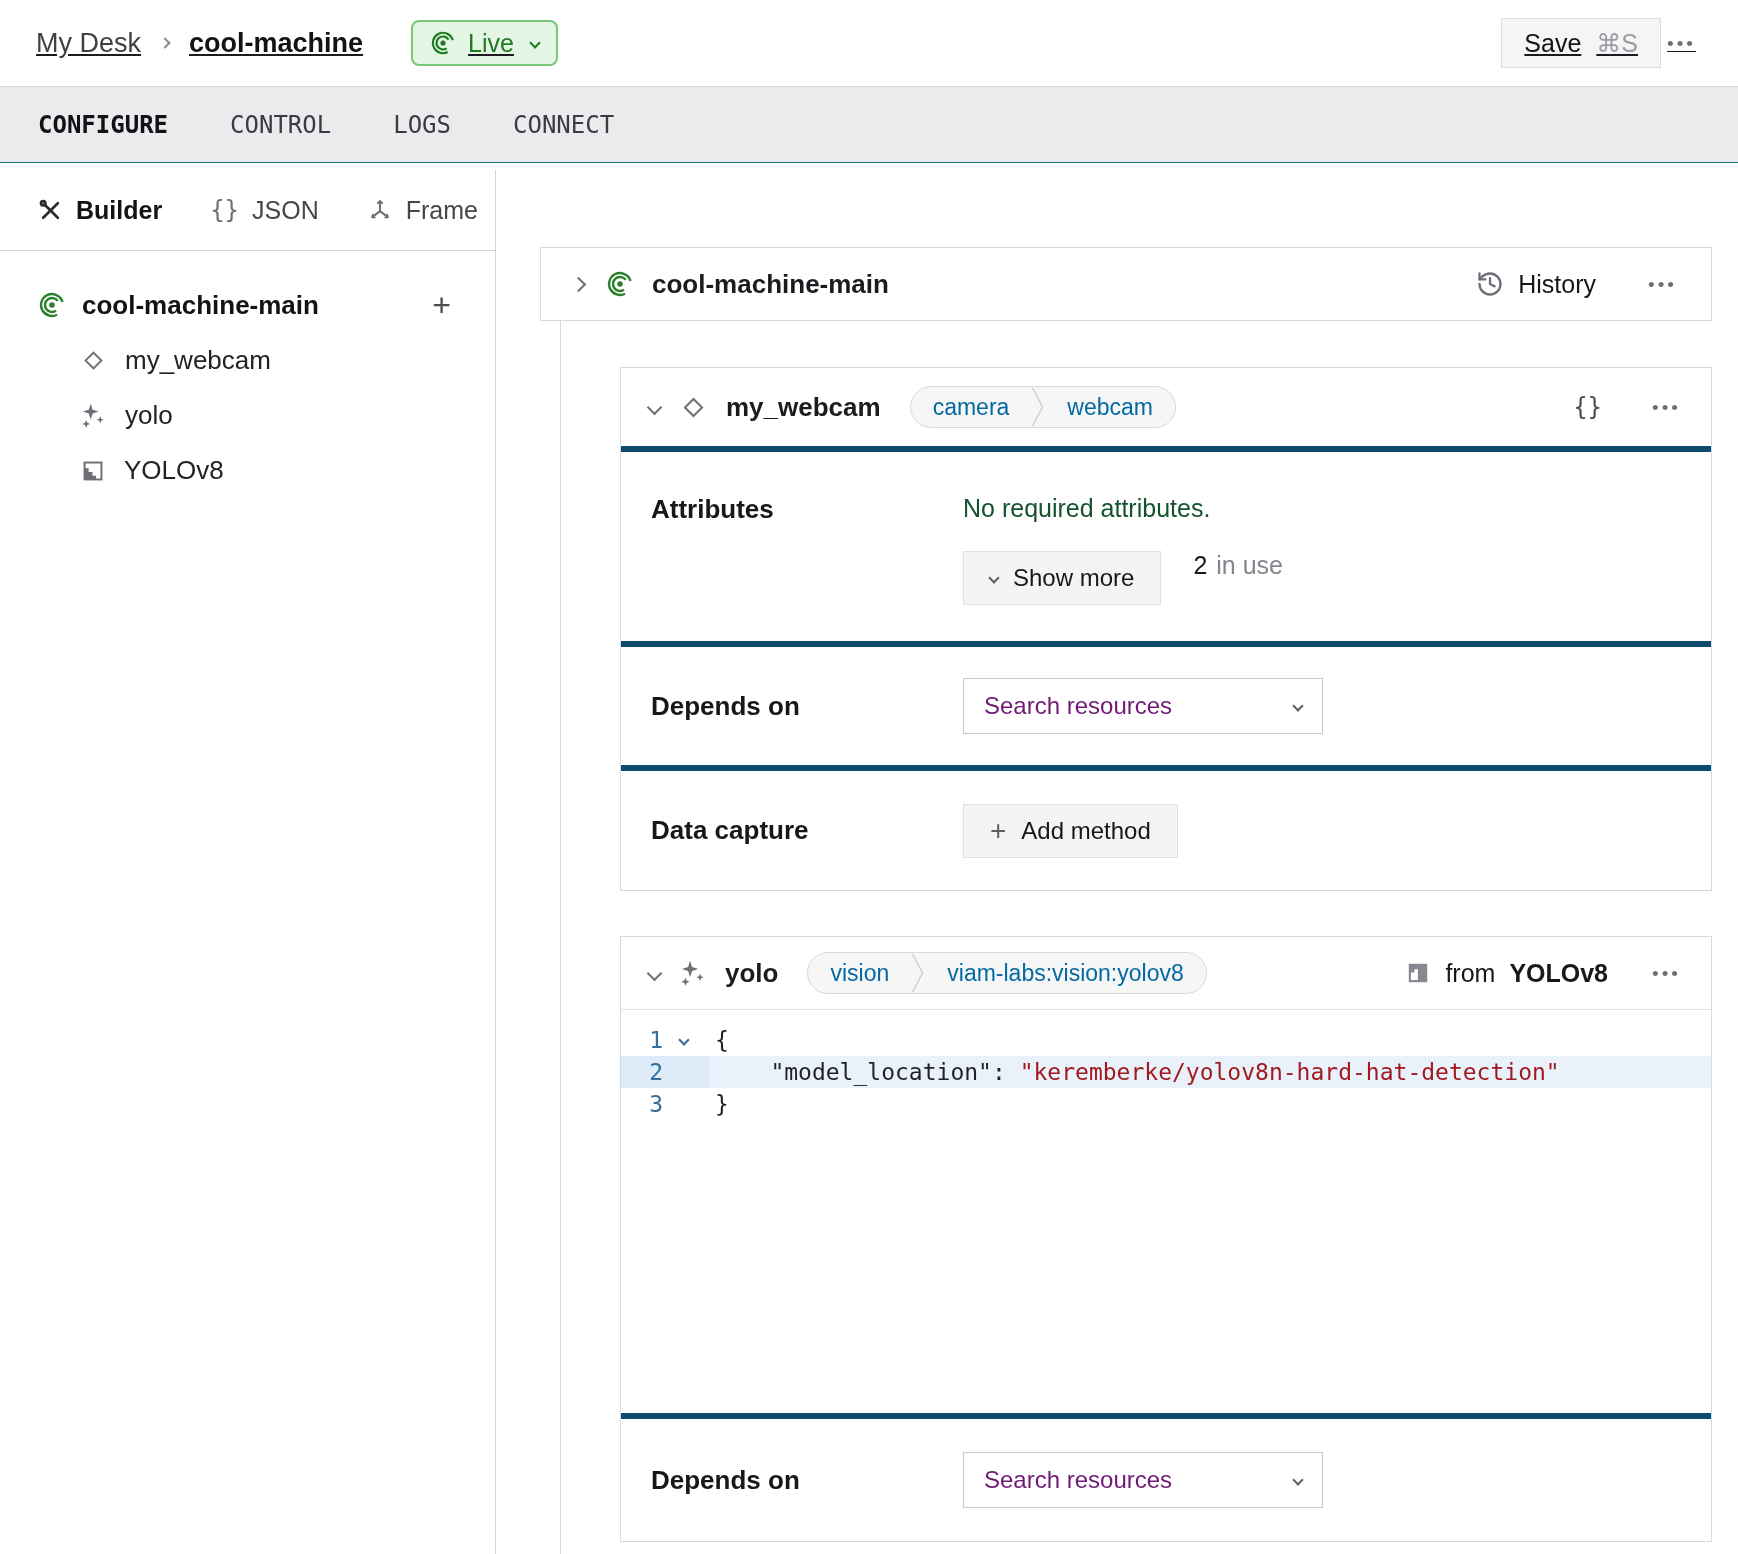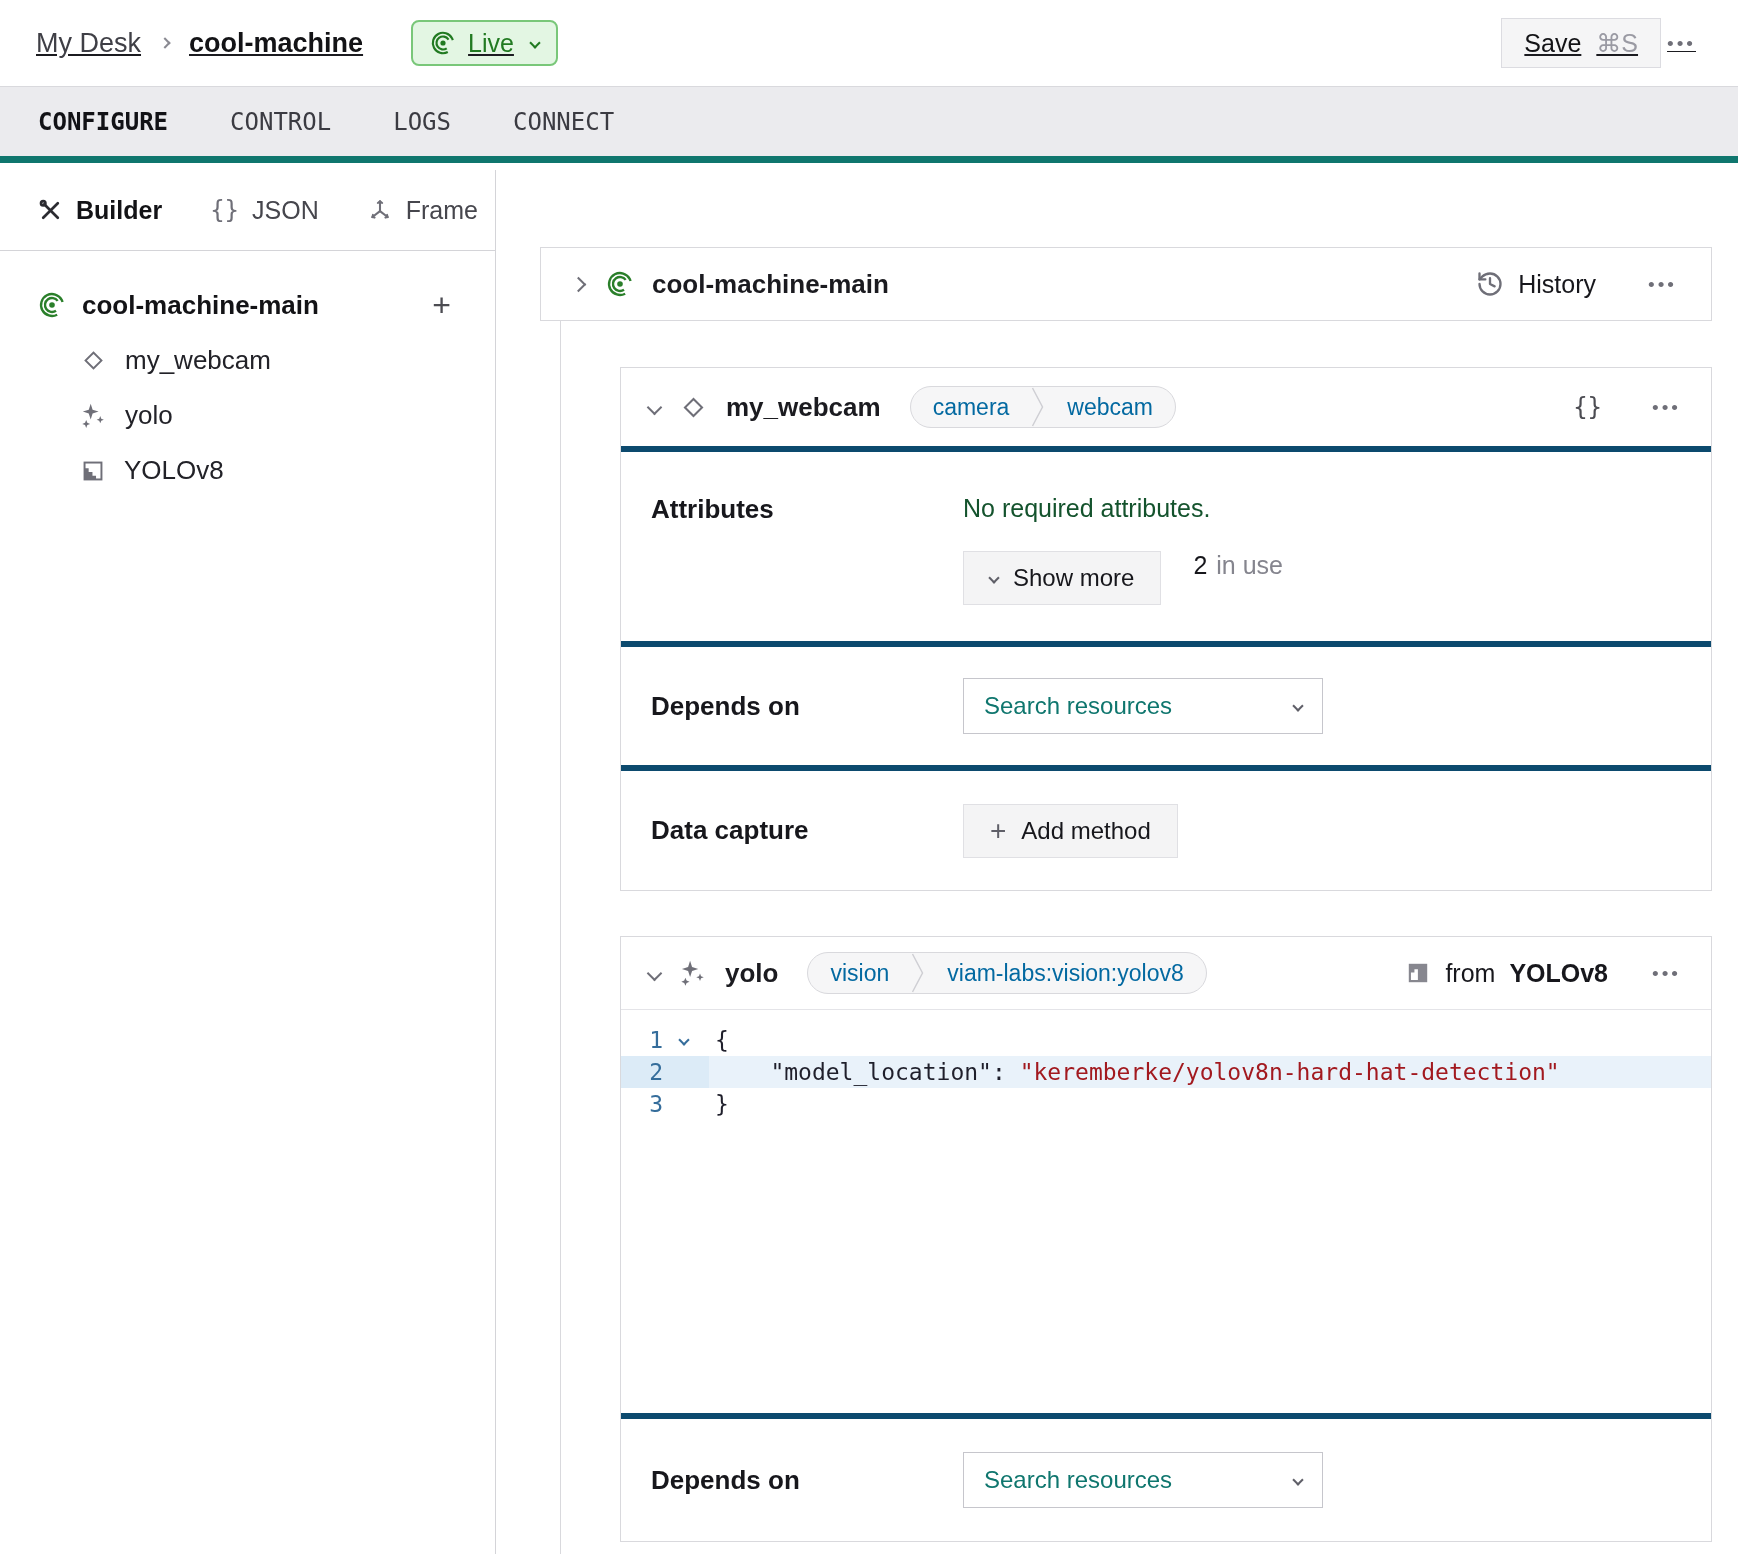--- a/index.html
+++ b/index.html
@@ -28,21 +28,21 @@
   .live { margin-left:48px; display:flex; align-items:center; gap:12px; height:46px; padding:0 17px;
           background:#e3f6e3; border:2px solid #79c779; border-radius:8px; color:#217a21;
           font-size:25px; cursor:pointer; }
   .live .chev { margin-left:5px; }
   .topbar-right { display:flex; align-items:center; }
   .save { display:flex; align-items:center; gap:15px; height:50px; padding:0 22px;
           background:#f5f5f6; border:1px solid #dcdce1; font-size:25px; color:#131316; cursor:pointer; }
   .save .shortcut { color:#9a9aa3; }
 
   
-  .tabbar { height:77px; background:#ebebee; border-top:1px solid #d9d9dd; border-bottom:7px solid #0f766e;
+  .tabbar { height:77px; background:#ebebee; border-top:1px solid #d9d9dd; border-bottom:1px solid #0f766e;
             display:flex; align-items:center; gap:62px; padding:12px 38px;
             font-family:"DejaVu Sans Mono", "Liberation Mono", monospace; font-size:24px; color:#3b3b42; }
   .tab { cursor:pointer; }
   .tab.active { font-weight:bold; color:#121216; }
 
   
   .content { display:flex; height:1390px;margin-top:7px; }
   .sidebar { width:496px; flex-shrink:0; border-right:1px solid #d4d4d8; }
   .sidebar-tabs { height:81px; border-bottom:1px solid #d4d4d8; display:flex; align-items:center;
                   gap:48px; padding:0 38px; font-size:25px; color:#46464d; }
@@ -96,21 +96,21 @@
          background:#f4f4f5; border:1px solid #e0e0e4; font-size:24px; color:#17171c; cursor:pointer; }
   .btn .chev { color:#5f5f68; }
   .btn .plus-g { font-size:28px; color:#5f5f68; font-weight:400; line-height:1; }
   .inuse { display:flex; gap:9px; margin-left:32px; font-size:25px; color:#85858e; }
   .inuse .count { color:#17171c; }
   .dep-row { height:124px; align-items:center; }
   .dep-row3 { height:128px; align-items:center; }
   .data-row { height:125px; align-items:center; }
   .select { width:360px; height:56px; border:1px solid #c6c6cc; background:#fff; display:flex;
             align-items:center; justify-content:space-between; padding:0 20px; font-size:24px;
-            color:#0f766e; cursor:pointer; }
+            color:#701a75; cursor:pointer; }
   .select .chev { color:#5f5f68; }
 
   
   .editor { border-top:1px solid #e4e4e8; height:404px; padding-top:14px;
             font-family:"DejaVu Sans Mono", "Liberation Mono", monospace; font-size:23px; }
   .crow { display:flex; height:32px; align-items:center; }
   .gwrap { width:88px; height:100%; display:flex; align-items:center; flex-shrink:0; }
   .lnum { width:42px; text-align:right; color:#356d9b; }
   .fold { width:42px; display:flex; justify-content:center; }
   .fold .chev { width:8px; height:8px; color:#356d9b; }

